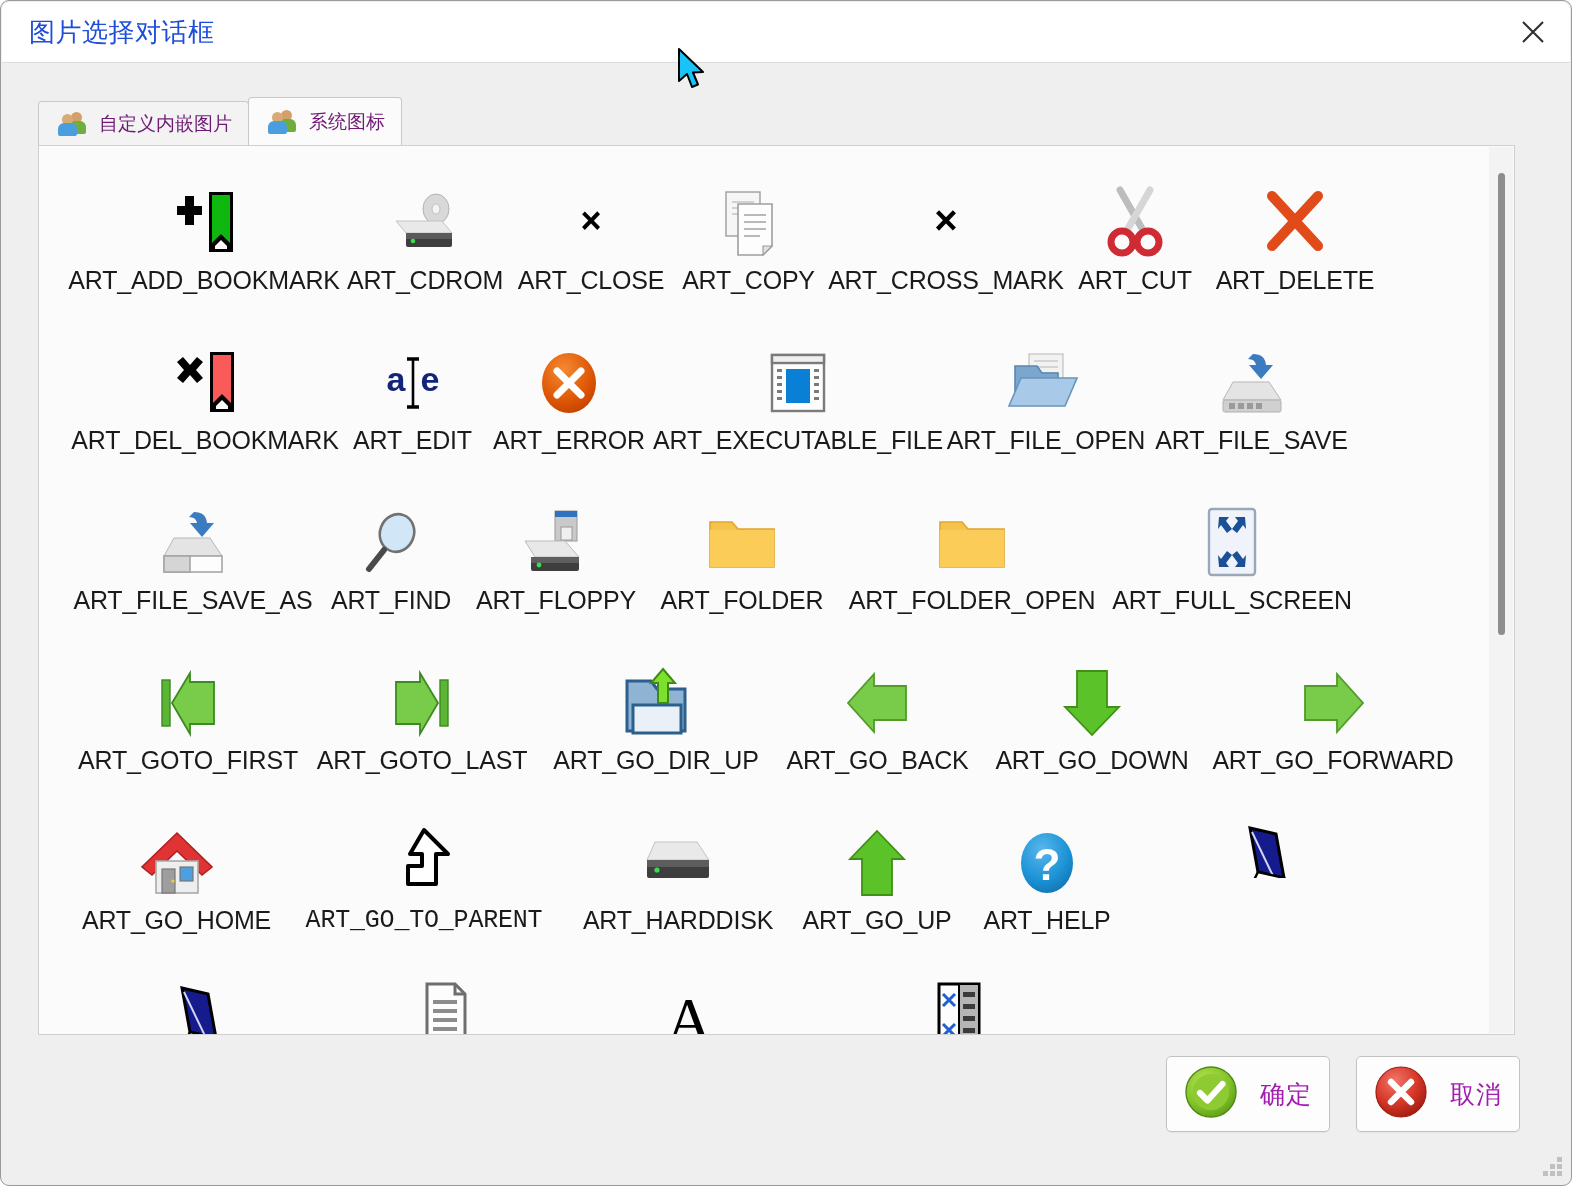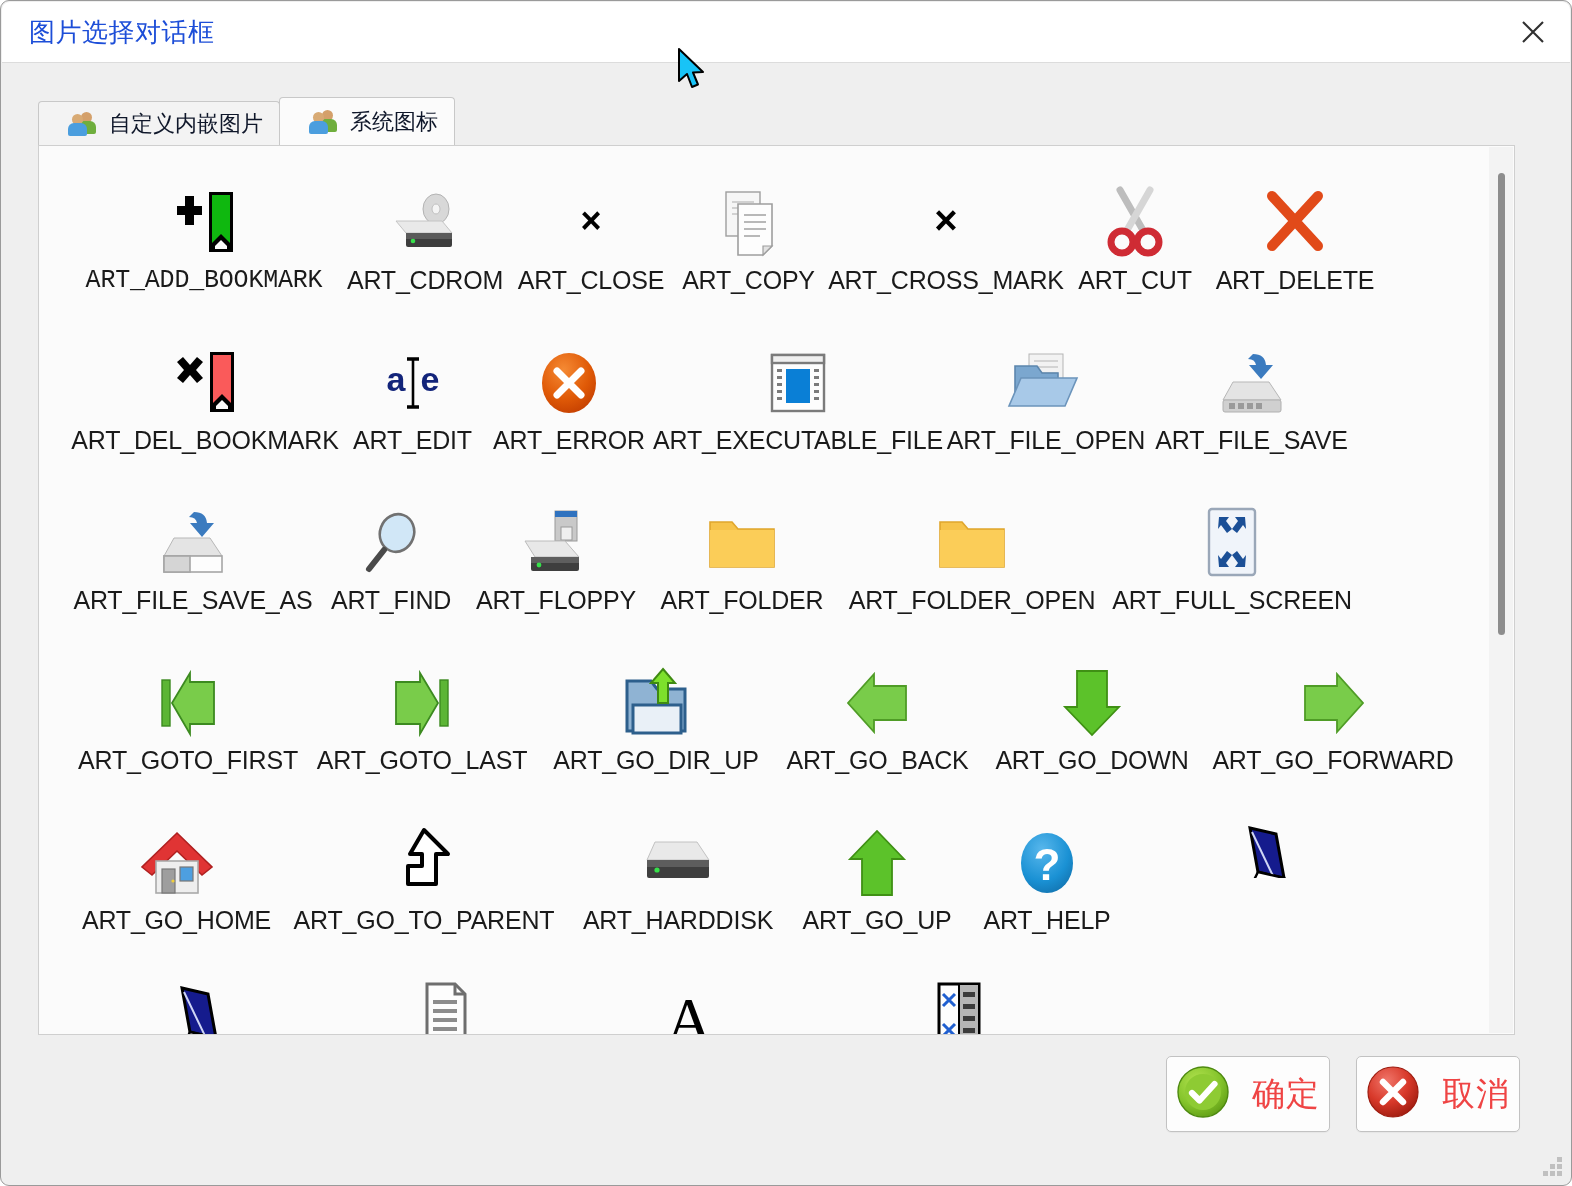--- a/index.html
+++ b/index.html
@@ -40,26 +40,26 @@
   
   .tabstrip{
     position:absolute;left:37px;top:96px;height:48px;
     display:flex;align-items:flex-end;
   }
   .tab{
     position:relative;
     height:44px;
     box-sizing:border-box;
     display:flex;align-items:center;gap:11px;
-    padding:0 16px 0 29px;
+    padding:0 16px 0 19px;
     background:#f3f3f3;
     border:1px solid #c8c8c8;
     border-bottom:none;
     border-top-left-radius:4px;border-top-right-radius:4px;
-    font-size:22px;color:#0f172a;
+    font-size:19px;color:#701a75;
     cursor:pointer;
     white-space:nowrap;
   }
   .tab.active{
     height:48px;
     background:#fbfbfb;
     border-color:#c8c8c8;
     z-index:3;
   }
   .tab:not(.active){margin-bottom:0px;z-index:1;}
@@ -126,21 +126,21 @@
     position:absolute;top:0;height:76px;
     box-sizing:border-box;
     background:#fdfdfd;
     border:1px solid #c2c2c2;
     border-radius:5px;
     display:flex;align-items:center;justify-content:center;gap:22px;
     padding:0 24px;
     cursor:pointer;
     box-shadow:0 1px 1px rgba(0,0,0,0.04);
   }
-  .btn .txt{font-size:33px;color:#ef4444;white-space:nowrap;letter-spacing:1px;}
+  .btn .txt{font-size:25px;color:#a21caf;white-space:nowrap;letter-spacing:1px;}
   #btn-ok{left:1165px;width:164px;}
   #btn-cancel{left:1355px;width:164px;}
 
   
   .grip{position:absolute;right:9px;bottom:9px;width:22px;height:22px;}
   .grip i{position:absolute;width:5px;height:5px;background:#c0c0c0;}
 
   
   .cursor{position:absolute;left:676px;top:47px;width:34px;height:46px;pointer-events:none;z-index:99;}
 
@@ -179,21 +179,21 @@
         <i class="ph-head" style="left:4px;top:3px;width:11px;height:11px;background:#d8aa74;"></i>
         <i class="ph-body" style="left:0px;top:12px;width:19px;height:13px;background:#4b9ede;"></i>
       </span>
       <span class="tab-label">系统图标</span>
     </div>
 
   </div>
 
   <div class="panel">
     <div class="grid" id="icon-grid">
-        <div class="cell" style="width: 270px; font-family: Liberation Mono, monospace;">
+        <div class="cell" style="width: 270px;">
           <div class="art">
             <svg width="78" height="78" viewBox="0 0 78 78">
       <path d="M12 22 h8 v-10 h9 v10 h8 v9 h-8 v10 h-9 v-10 h-8 z" fill="#000"></path>
       <rect x="44" y="8" width="24" height="60" fill="#000"></rect>
       <rect x="47" y="11" width="18" height="48" fill="#0fb80f"></rect>
       <path d="M47 59 l9 -9 l9 9 v7 h-18 z" fill="#000"></path>
       <path d="M50 62 l6 -6 l6 6 v3 h-12 z" fill="#fbfbfb"></path>
     </svg>
           </div>
           <div class="lbl">ART_ADD_BOOKMARK</div>
@@ -475,21 +475,21 @@
             <svg width="78" height="72" viewBox="0 0 78 72">
       <path d="M39 6 L74 40 L64 48 L39 24 L14 48 L4 40 Z" fill="#e03434" stroke="#b02020" stroke-width="1.6"></path>
       <rect x="18" y="34" width="42" height="32" fill="#eeeeee" stroke="#a9a9a9" stroke-width="1.6"></rect>
       <rect x="24" y="42" width="13" height="24" fill="#9e9e9e" stroke="#777" stroke-width="1.2"></rect>
       <circle cx="35" cy="54" r="1.6" fill="#f2d03a"></circle>
       <rect x="42" y="40" width="13" height="14" fill="#4d9fe0" stroke="#777" stroke-width="1.2"></rect>
     </svg>
           </div>
           <div class="lbl">ART_GO_HOME</div>
         </div>
-        <div class="cell" style="width: 280px;">
+        <div class="cell" style="width: 280px; font-family: Liberation Mono, monospace;">
           <div class="art">
             <svg width="72" height="74" viewBox="0 0 72 74">
       <path d="M36 4 L60 28 L48 28 L48 58 L20 58 L20 40 L34 40 L34 28 L22 28 Z" fill="#ffffff" stroke="#000000" stroke-width="4" stroke-linejoin="round"></path>
     </svg>
           </div>
           <div class="lbl">ART_GO_TO_PARENT</div>
         </div>
         <div class="cell" style="width: 228px;">
           <div class="art">
             <svg width="78" height="54" viewBox="0 0 78 54">

